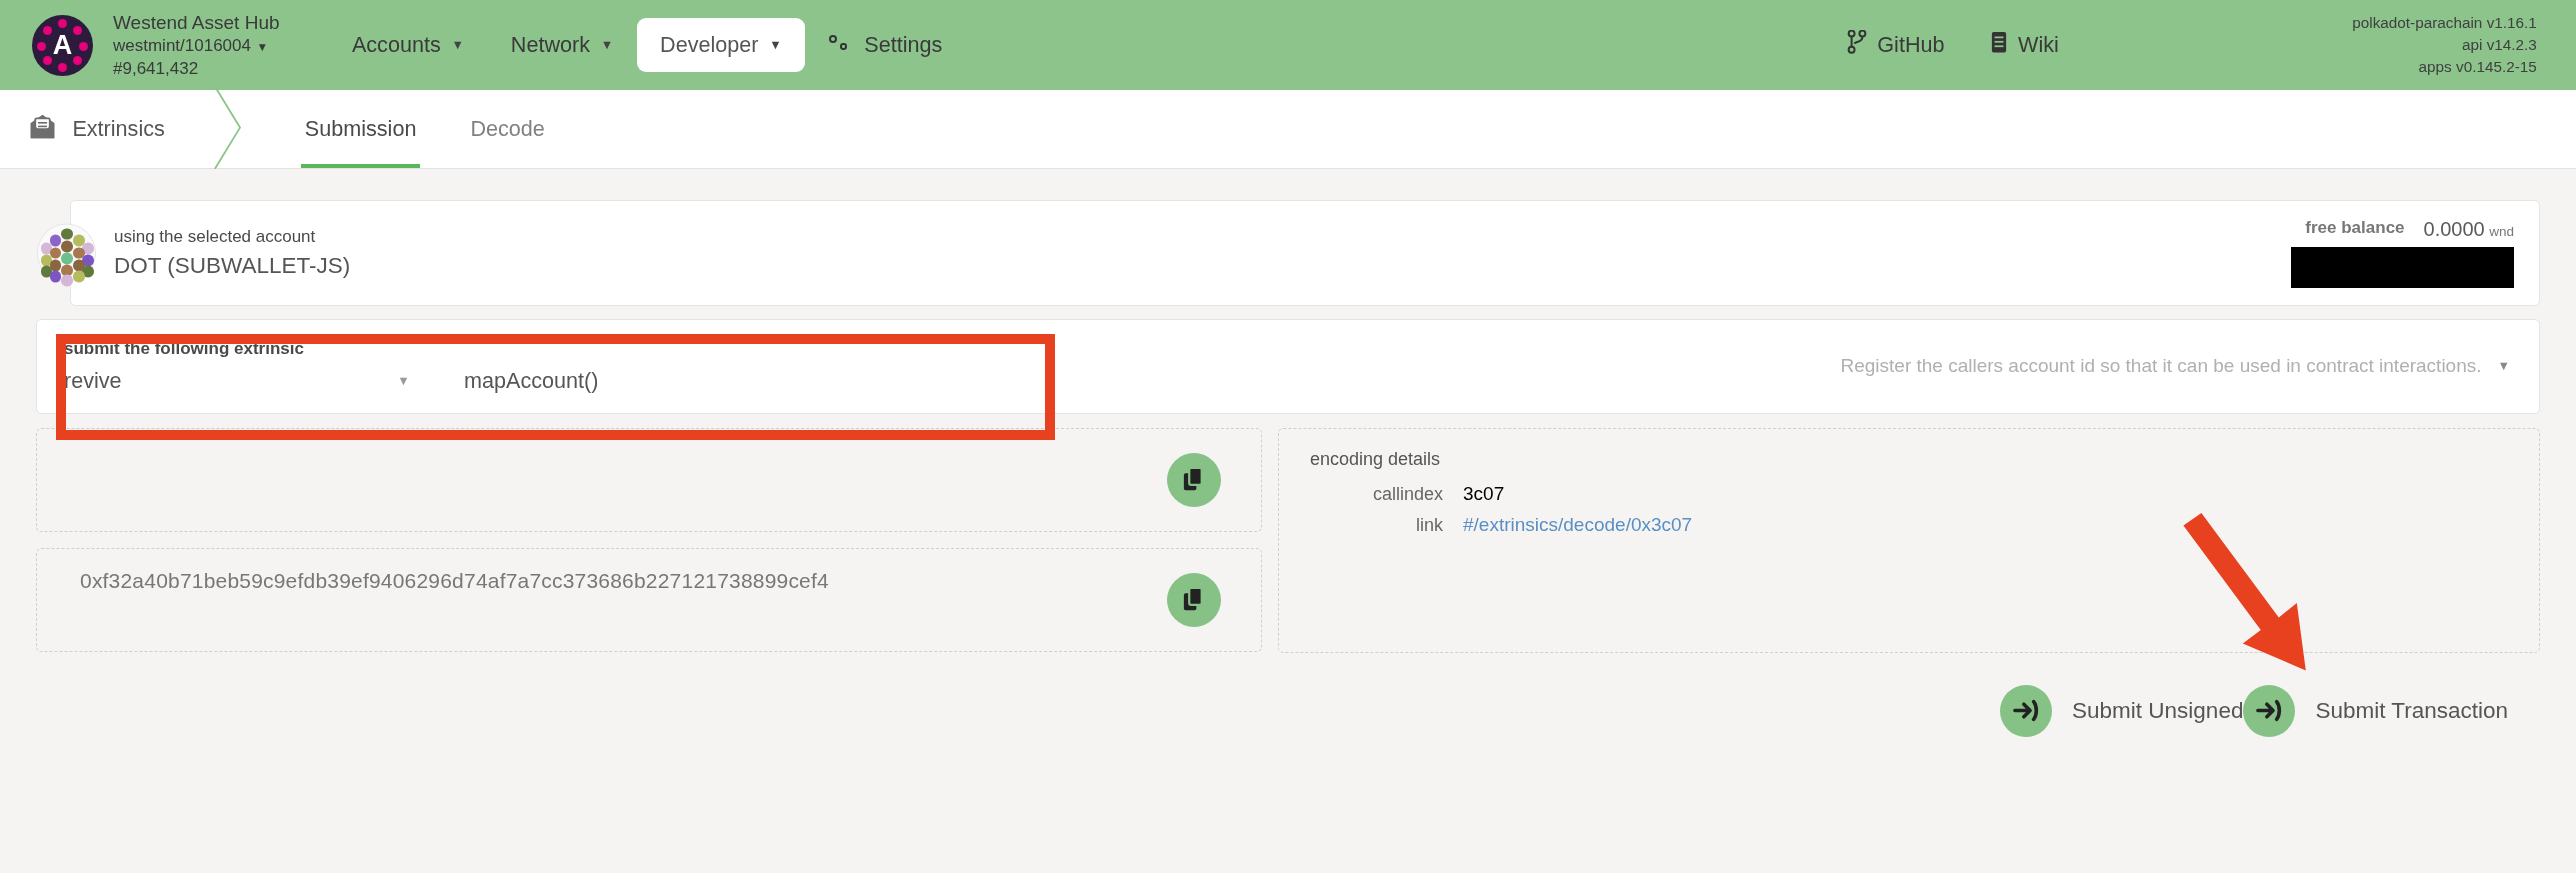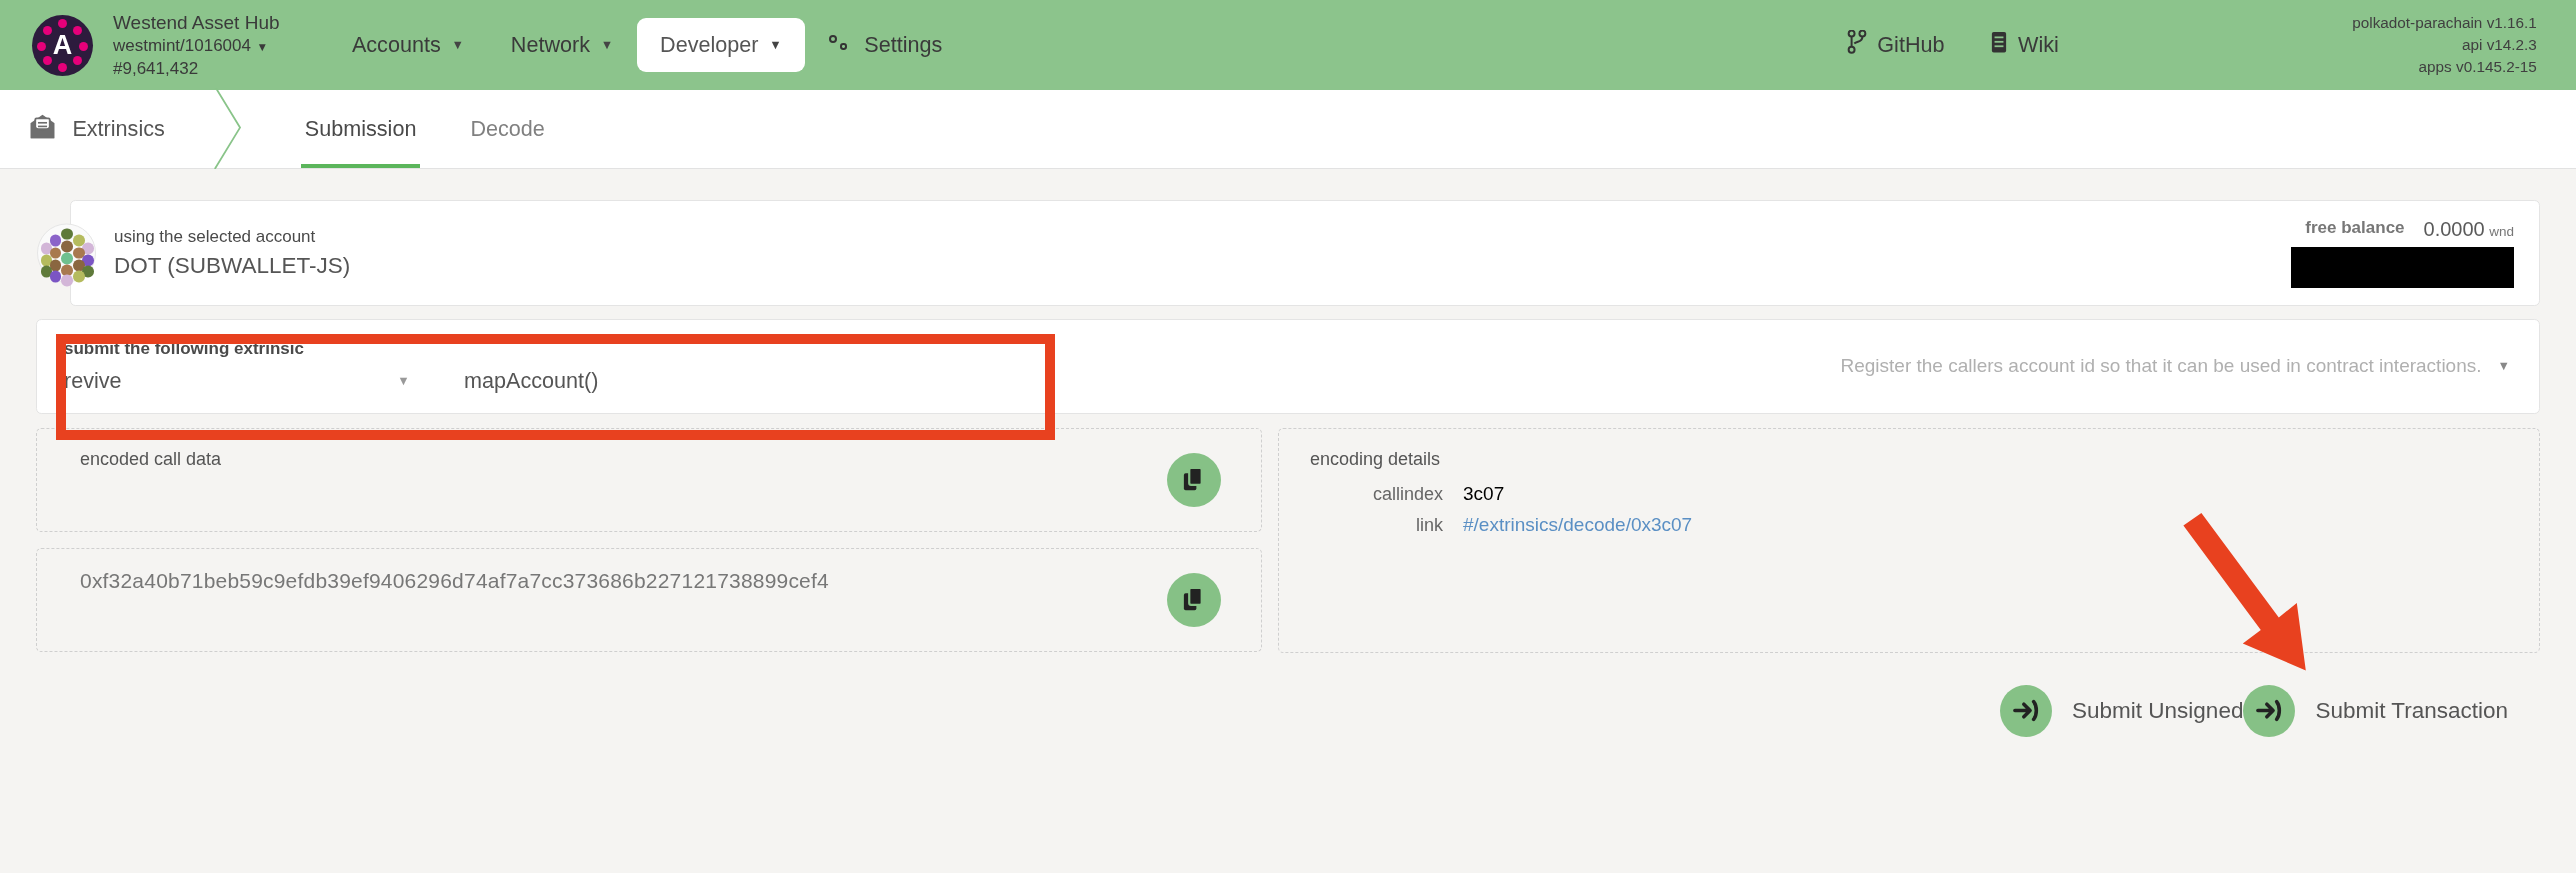--- a/index.html
+++ b/index.html
@@ -368,21 +368,20 @@
     <div class="ext-desc">
       <span>Register the callers account id so that it can be used in contract interactions.</span>
       <span class="caret">▼</span>
     </div>
   </div>
 
   <div class="enc-area">
 
     <div class="enc-col-left">
       <div class="dashed enc-block">
-        <div class="enc-label">encoded call data</div>
         <div class="copy-btn">
           <svg width="23.4" height="25" viewBox="0 0 26 28">
               <rect x="2" y="7" width="14" height="19" rx="2" fill="#222"></rect>
               <rect x="8" y="1" width="14" height="19" rx="2" fill="#222" stroke="#86c186" stroke-width="2.5"></rect>
             </svg>
         </div>
       </div>
       <div class="dashed enc-block hash">
         <div class="enc-value">0xf32a40b71beb59c9efdb39ef9406296d74af7a7cc373686b227121738899cef4</div>
         <div class="copy-btn">

